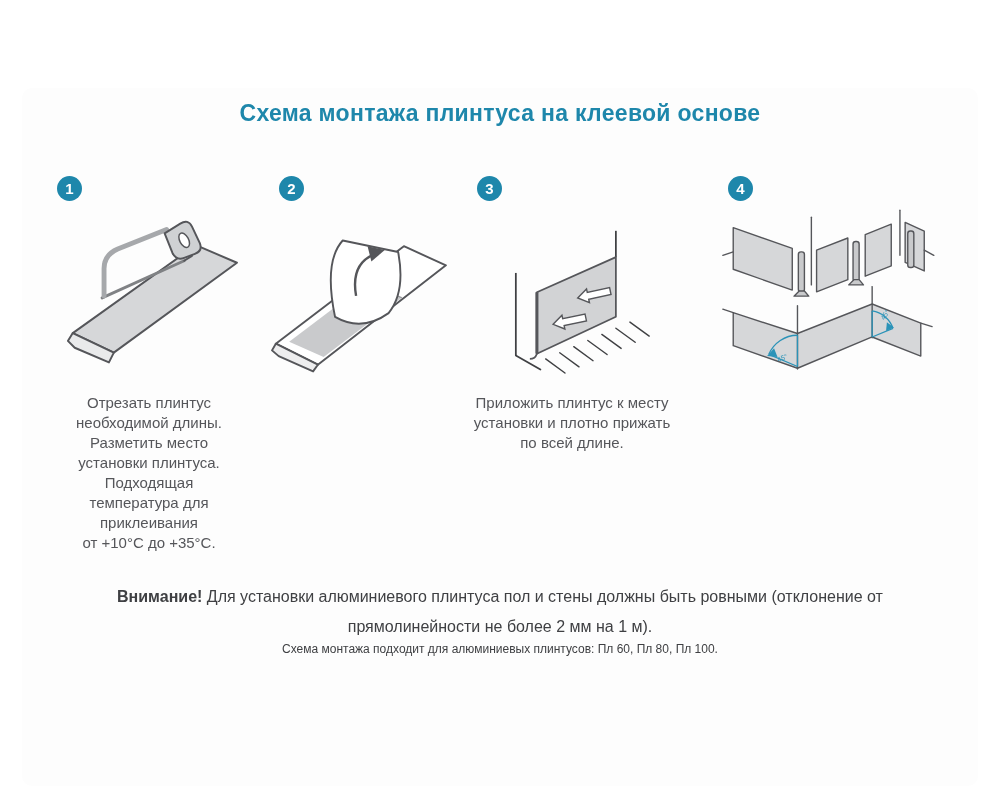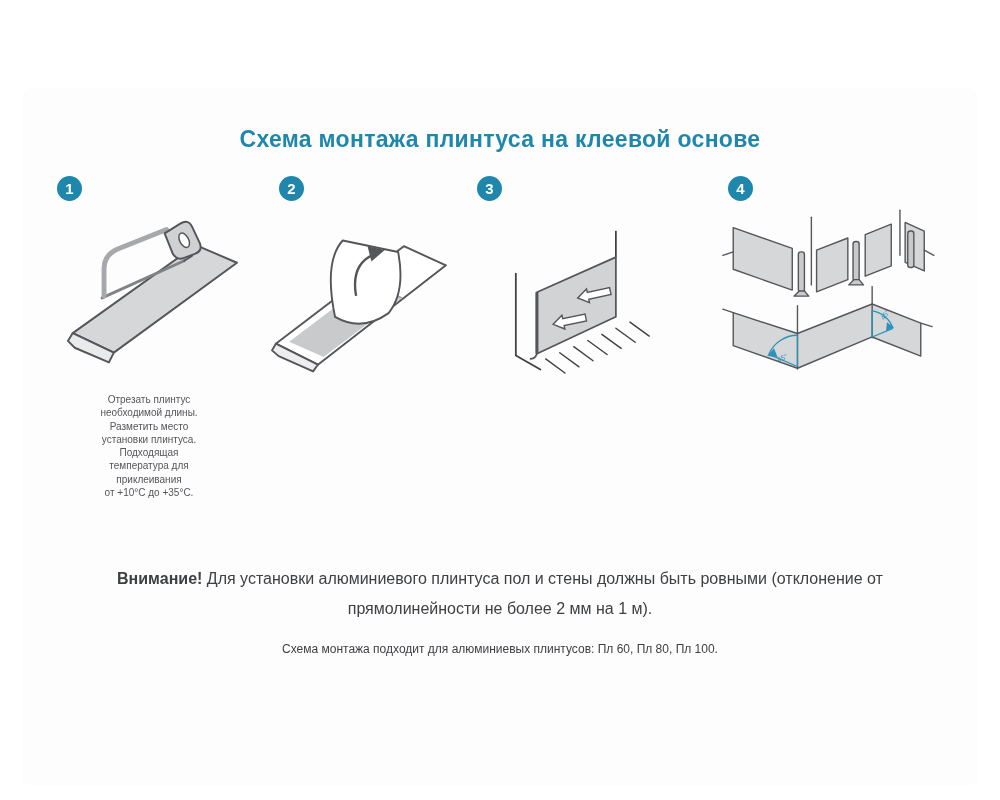--- a/index.html
+++ b/index.html
@@ -6,44 +6,44 @@
   body{
     width:1000px;height:800px;position:relative;background:#ffffff;
     font-family:"Liberation Sans", sans-serif;overflow:hidden;
     -webkit-font-smoothing:antialiased;
   }
   .card{
     position:absolute;left:22px;top:88px;width:956px;height:698px;
     background:#fdfdfd;border-radius:10px;
   }
   .title{
-    position:absolute;top:126px;left:0;width:1000px;text-align:center;
+    position:absolute;top:100px;left:0;width:1000px;text-align:center;
     font-size:23px;font-weight:bold;color:#1e87ab;letter-spacing:.3px;
   }
   .step{position:absolute;top:176px;}
   .step-1{left:45px;width:208px;}
   .step-2{left:255px;width:205px;}
   .step-3{left:463px;width:218px;}
   .step-4{left:698px;width:258px;}
   .badge{
     width:25px;height:25px;border-radius:50%;background:#1e87ab;color:#fff;
     font-size:15px;font-weight:bold;display:flex;align-items:center;justify-content:center;
   }
   .step-1 .badge{margin-left:12px;}
   .step-2 .badge{margin-left:24px;}
   .step-3 .badge{margin-left:14px;}
   .step-4 .badge{margin-left:30px;}
   .illus{height:178px;margin-top:4px;display:flex;align-items:center;justify-content:center;}
   .illus svg{display:block;}
   .step-text{
-    margin-top:10px;text-align:center;font-size:10px;line-height:1.33;
+    margin-top:10px;text-align:center;font-size:15px;line-height:1.33;
     color:#55565a;white-space:pre-line;
   }
   .warning{
-    position:absolute;top:564px;left:50px;width:900px;text-align:center;
+    position:absolute;top:582px;left:50px;width:900px;text-align:center;
     font-size:16px;line-height:1.85;color:#3f4043;white-space:pre-line;
   }
   .warning .bold{font-weight:bold;}
   .note2{
     position:absolute;top:642px;left:50px;width:900px;text-align:center;
     font-size:12px;color:#3f4043;
   }
   .outline{stroke:#55565a;stroke-width:2;stroke-linejoin:round;stroke-linecap:round;}
   .thin{stroke:#55565a;stroke-width:1.6;stroke-linejoin:round;stroke-linecap:round;}
 </style>
@@ -124,20 +124,23 @@
         <path d="M70,172 L92,188"></path>
           <path d="M86,165 L108,181"></path>
           <path d="M102,158 L124,174"></path>
         <path d="M118,151 L140,167"></path>
           <path d="M134,144 L156,160"></path>
           <path d="M150,137 L172,153"></path>
         <path d="M166,130 L188,146"></path>
       </g>
     </svg>
   </div>
+  <div class="step-text">Приложить плинтус к месту
+установки и плотно прижать
+по всей длине.</div>
 </div>
 
 <div class="step step-4">
   <div class="badge">4</div>
   <div class="illus">
     <svg width="248" height="178" viewBox="0 0 248 205">
 
       <path d="M4,58 L16,54" class="thin"></path>
       <path d="M16,26 L84,50 L84,98 L16,74 Z" fill="#d6d7d9" class="thin"></path>
       <rect x="91" y="54" width="7" height="46" rx="3" fill="#c9cacc" class="thin"></rect>

